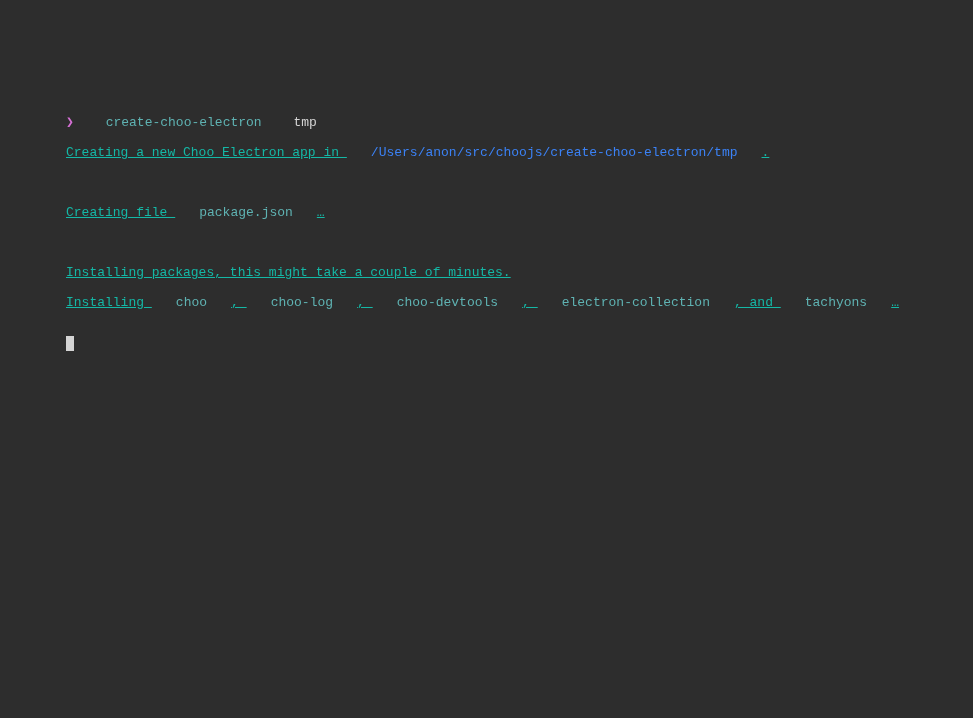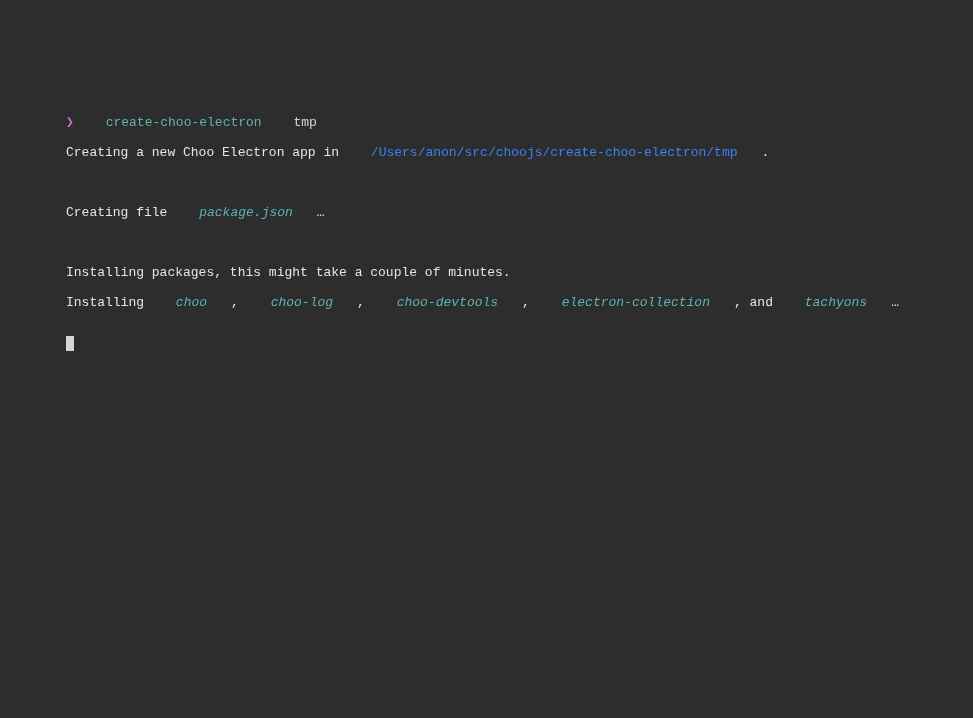--- a/index.html
+++ b/index.html
@@ -23,28 +23,28 @@
       color: #d670d6;
       font-weight: bold;
     }
     .command {
       color: #5fb3b3;
     }
     .arg {
       color: #d4d4d4;
     }
     .text {
-      color: #e5e5e5;
+      color: #14b8a6;
+      text-decoration: underline;
     }
     .path {
       color: #3b82f6;
     }
     .pkg {
       color: #5fb3b3;
-      font-style: italic;
     }
     .cursor {
       display: inline-block;
       width: 8px;
       height: 15px;
       background-color: #d4d4d4;
       vertical-align: text-bottom;
     }
     .line {
       min-height: 18px;

